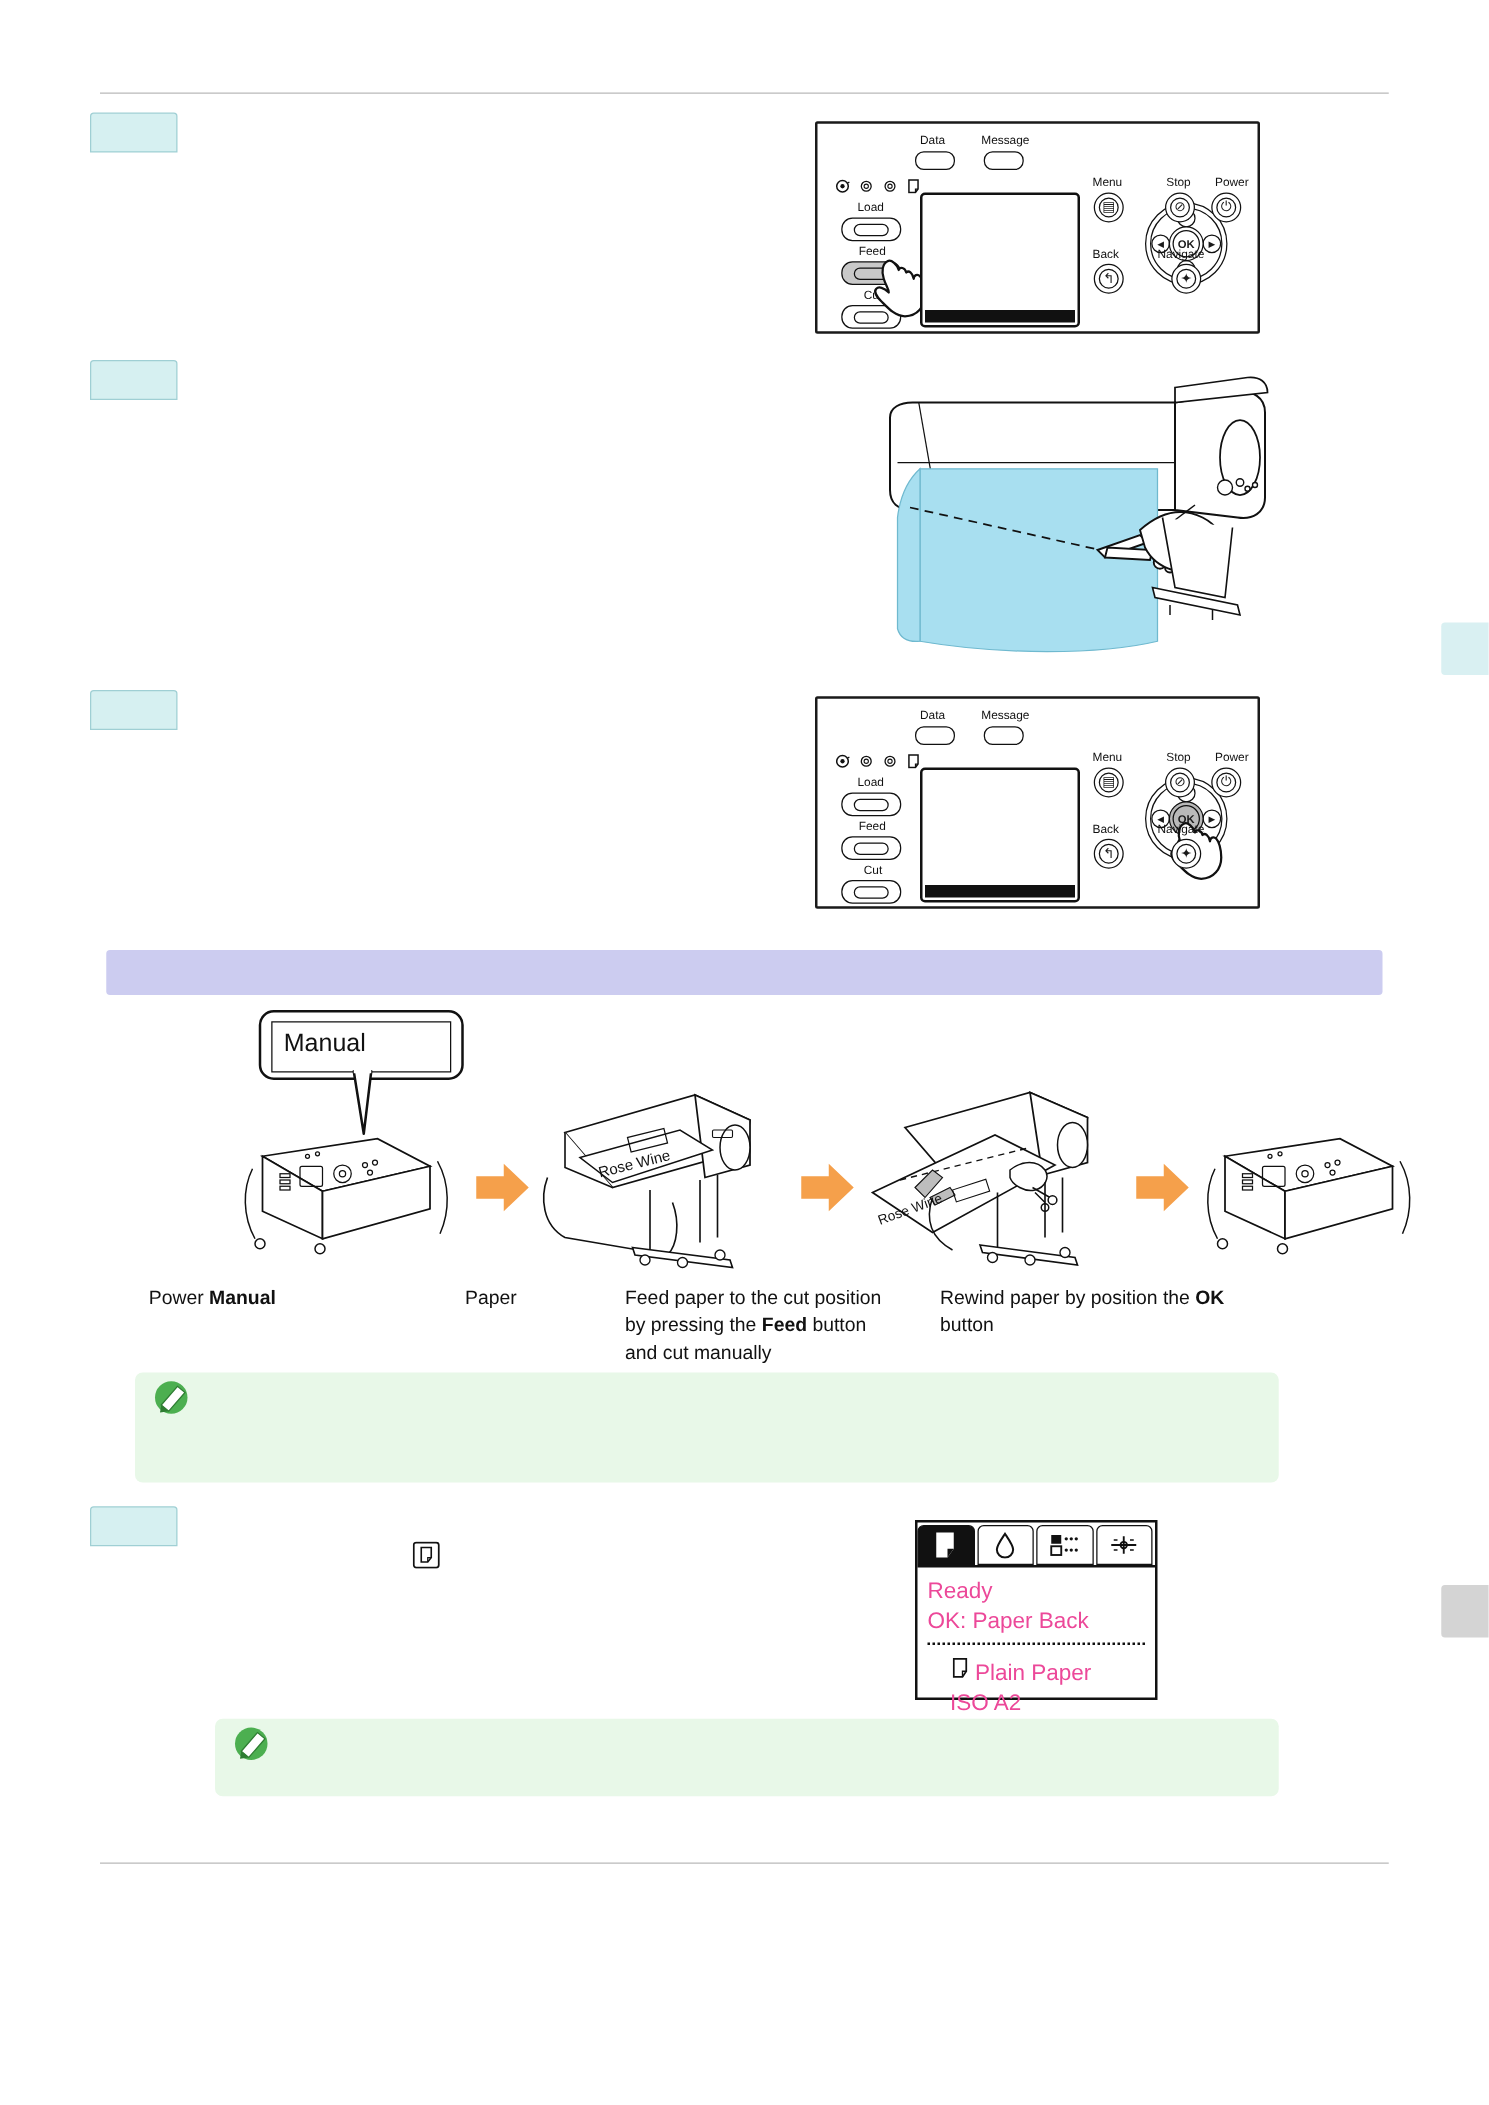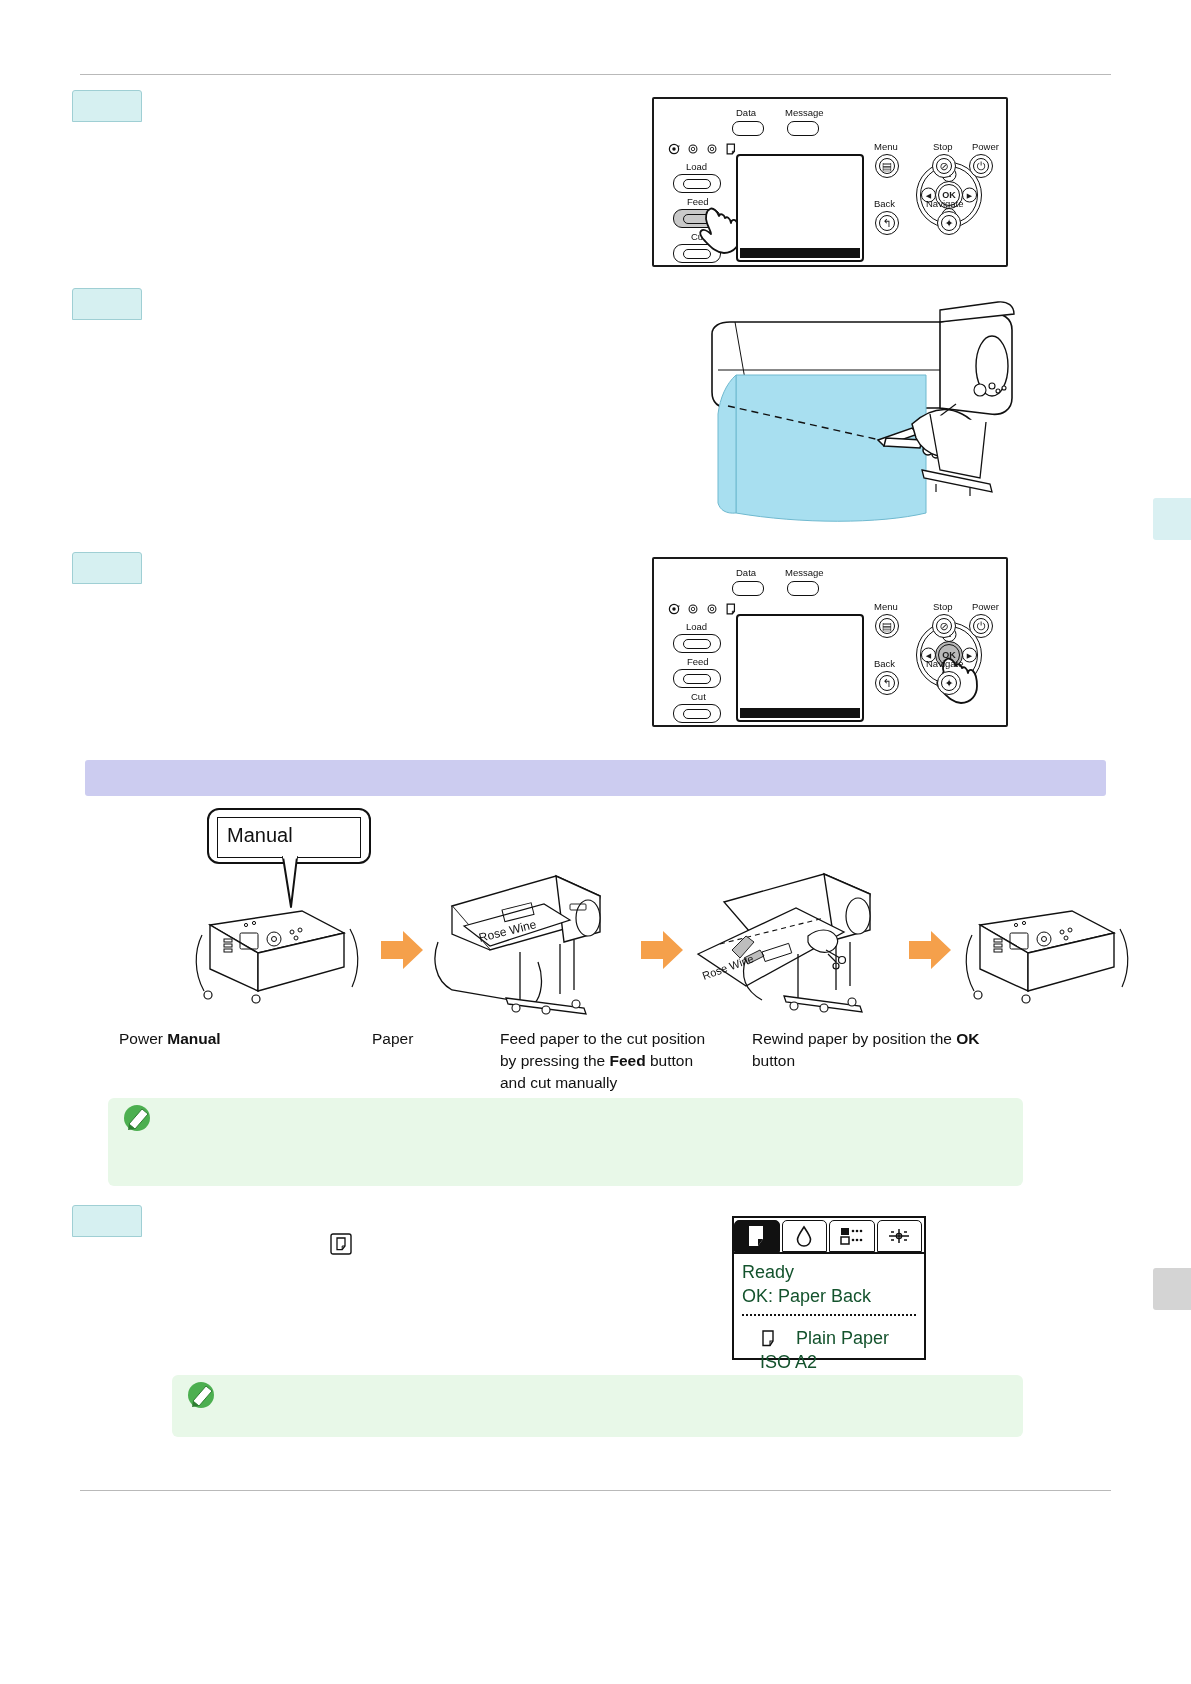--- a/index.html
+++ b/index.html
@@ -63,23 +63,23 @@
   
   .note{position:absolute;background:#e8f8e8;border-radius:6px;}
   .note-ico{position:absolute;width:30px;height:26px;}
 
   
   .screen{position:absolute;border:2px solid #111;background:#fff;}
   .screen .tabs{position:absolute;left:0;top:0;right:0;height:34px;display:flex;align-items:flex-end;}
   .screen .tab{width:50px;height:32px;border:1.6px solid #111;border-radius:5px 5px 0 0;margin-right:2px;background:#fff;display:flex;align-items:center;justify-content:center;box-sizing:border-box;}
   .screen .tab.active{background:#111;border-color:#111;}
   .screen .body{position:absolute;left:0;right:0;top:34px;bottom:0;border-top:2px solid #111;padding:6px 8px 0 8px;box-sizing:border-box;}
-  .screen .line{font-size:18px;line-height:24px;color:#14532d;white-space:nowrap;}
+  .screen .line{font-size:18px;line-height:24px;color:#ec4899;white-space:nowrap;}
   .screen .dots{border-top:2px dotted #111;margin:6px 0 10px 0;height:0;}
-  .screen .paperline{display:flex;align-items:center;gap:21px;padding-left:20px;}
+  .screen .paperline{display:flex;gap:5px;padding-left:20px;}
 </style>
 </head>
 <body>
 
 <div class="page">
 
   <div class="rule top"></div>
   <div class="rule bottom"></div>
 
   <div class="edge-tab t1"></div>

